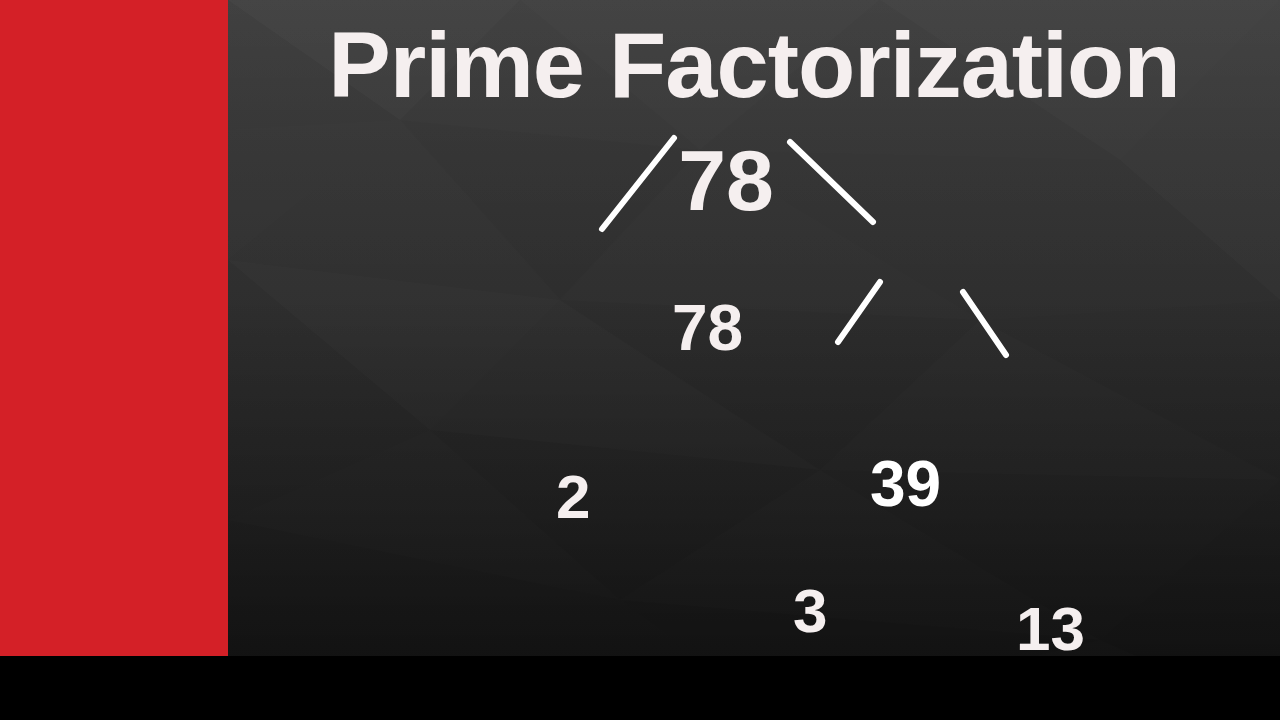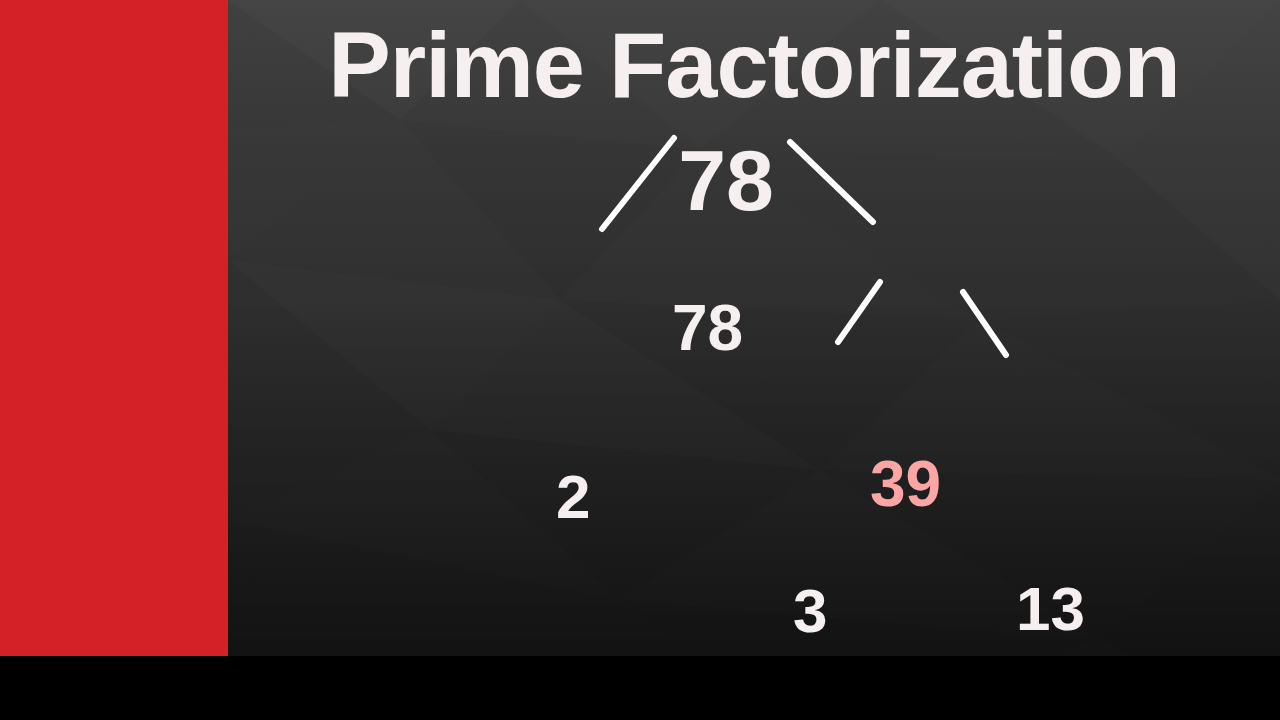--- a/index.html
+++ b/index.html
@@ -96,21 +96,21 @@
     position: absolute;
     font-weight: 700;
     color: #F5EFEF;
     white-space: nowrap;
     line-height: 1;
   }
   .node-root   { left: 672px; top: 296px; font-size: 64px; }
   .node-left   { left: 556px; top: 466px; font-size: 62px; }
   .node-right  { left: 870px; top: 452px; font-size: 64px; }
   .node-ll     { left: 793px; top: 580px; font-size: 62px; }
-  .node-lr     { left: 1016px; top: 578px; font-size: 62px; text-align: center; }
+  .node-lr     { left: 1016px; top: 598px; font-size: 62px; text-align: center; }
 </style>
 </head>
 <body>
 
 <div id="stage">
 
   <svg id="bg-poly" viewBox="0 0 1280 720" preserveAspectRatio="none" aria-hidden="true">
     <defs>
       <linearGradient id="gdark" x1="0" y1="0" x2="0" y2="1">
         <stop offset="0%" stop-color="#3b3b3b"></stop>
@@ -155,17 +155,17 @@
     <g stroke="#FFFFFF" stroke-width="6" stroke-linecap="round">
       <line x1="446" y1="138" x2="374" y2="229" stroke="#FFFFFF"></line>
       <line x1="562" y1="142" x2="645" y2="222" stroke="#FFFFFF"></line>
       <line x1="652" y1="282" x2="610" y2="342" stroke="#FFFFFF"></line>
       <line x1="735" y1="292" x2="778" y2="355" stroke="#FFFFFF"></line>
     </g>
   </svg>
 
   <div class="tree-node node-root" style="color: rgb(245, 239, 239);">78</div>
   <div class="tree-node node-left" style="color: rgb(245, 239, 239);">2</div>
-  <div class="tree-node node-right" style="color: #fca5a5;">39</div>
+  <div class="tree-node node-right" style="color: #ffffff;">39</div>
   <div class="tree-node node-ll" style="color: rgb(245, 239, 239);">3</div>
   <div class="tree-node node-lr" style="color: rgb(245, 239, 239);">13</div>
 
 </div>
 
 </body></html>

